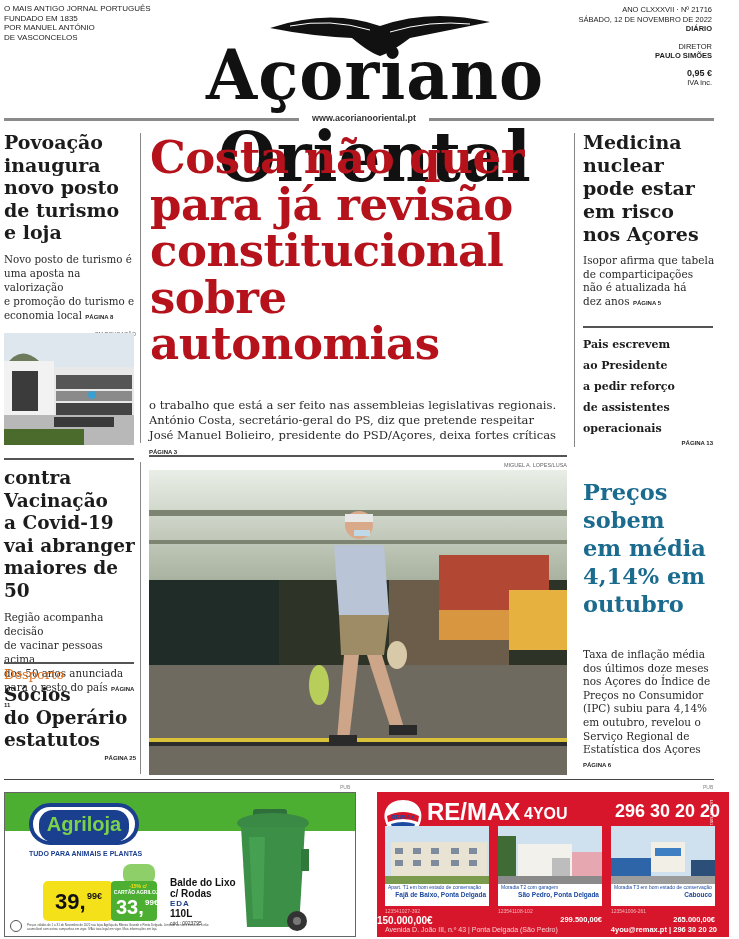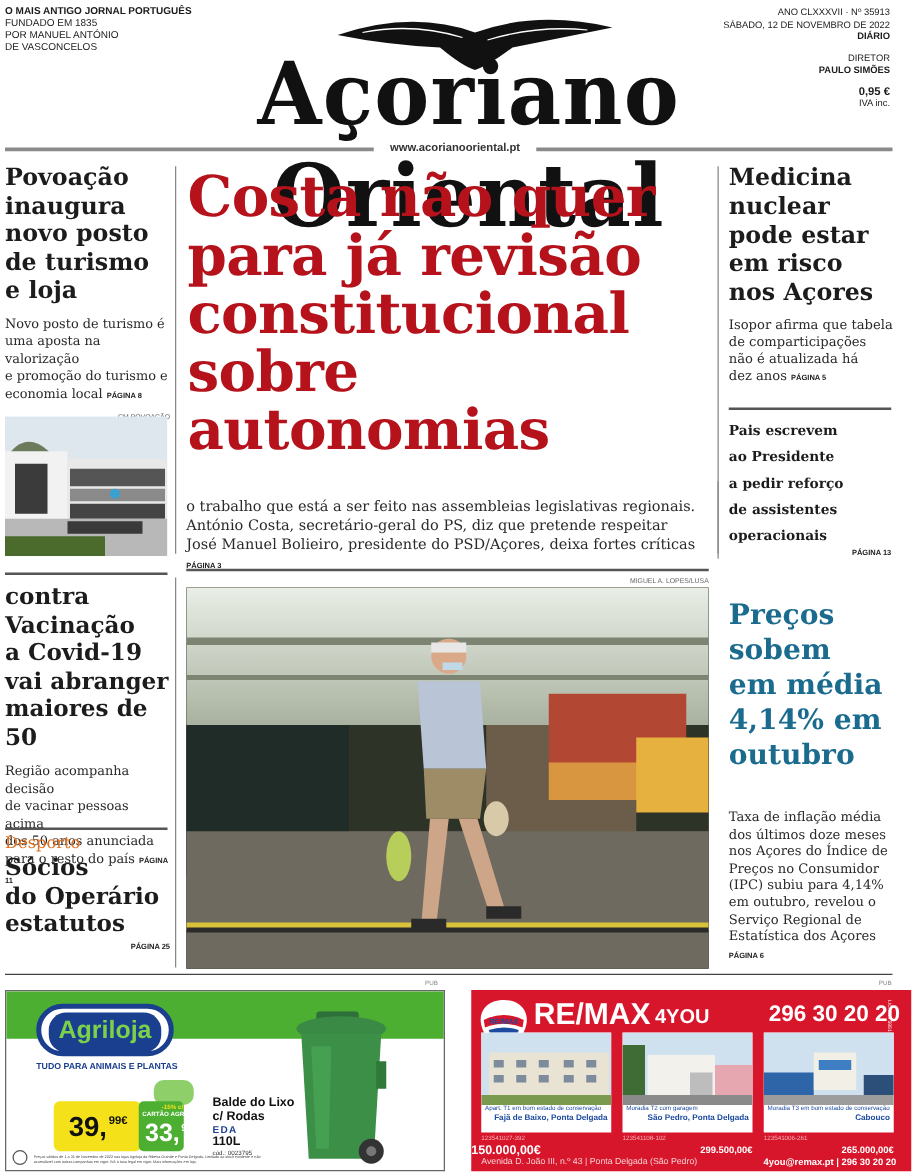--- a/index.html
+++ b/index.html
@@ -4,21 +4,21 @@
 <style>
   * { box-sizing: border-box; margin: 0; padding: 0; }
   html, body { width: 739px; height: 939px; background: #fff; overflow: hidden; }
   body { position: relative; font-family: "DejaVu Serif", serif; color: #1c1c1c; }
 
   .abs { position: absolute; }
   .sans { font-family: "Liberation Sans", sans-serif; }
 
   
   .mast-left { left: 4px; top: 4px; font-size: 8px; line-height: 9.5px; }
-  .mast-left .b { font-weight: bold; }
+  .mast-left .b { font-weight: normal; }
   .mast-right { right: 27px; top: 5px; font-size: 7.5px; line-height: 9.5px; text-align: right; }
   .mast-right .b { font-weight: bold; }
   .logo { left: 70px; top: 18px; width: 610px; height: 95px; }
   .logo-text { position:absolute; left:0; top:20px; width:610px; text-align:center; font-family:"DejaVu Serif", serif; font-weight:bold; font-size:66px; letter-spacing:1px; color:#111; transform: scaleY(1.05); }
   .eagle { position:absolute; left:200px; top:-10px; }
   .rule-url { left: 4px; top: 117px; width: 710px; height: 3px; }
   .rule-url .line { position:absolute; top:1px; height:3px; background:#8a8a8a; }
   .url { position:absolute; left:300px; top:-4px; width:120px; text-align:center; font-size:9px; font-weight:bold; color:#333; }
 
   .vline { position:absolute; width:1px; background:#888; }
@@ -54,21 +54,21 @@
 <div class="abs logo">
   <svg class="eagle" width="220" height="50" viewBox="0 0 220 50">
     <path d="M0 20 Q60 0 110 18 Q160 0 220 14 Q180 22 140 30 Q120 45 110 48 Q100 45 82 30 Q40 28 0 20 Z" fill="#111"></path>
     <path d="M20 18 Q60 10 100 22" stroke="#fff" stroke-width="1" fill="none"></path>
     <path d="M200 16 Q160 12 120 24" stroke="#fff" stroke-width="1" fill="none"></path>
   </svg>
   <div class="logo-text">Açoriano Oriental</div>
 </div>
 
 <div class="abs mast-right sans">
-  <div>ANO CLXXXVII · Nº 35913</div>
+  <div>ANO CLXXXVII · Nº 21716</div>
   <div>SÁBADO, 12 DE NOVEMBRO DE 2022</div>
   <div class="b">DIÁRIO</div>
   <div style="height:8px"></div>
   <div>DIRETOR</div>
   <div class="b">PAULO SIMÕES</div>
   <div style="height:8px"></div>
   <div class="b" style="font-size:9px">0,95 €</div>
   <div>IVA inc.</div>
 </div>
 
@@ -254,21 +254,21 @@
     <div class="sans" style="position:absolute;left:6px;top:3px;width:90px;height:32px;border-radius:14px;background:#1b3f8f;color:#7bd14a;font-weight:bold;font-size:20px;text-align:center;line-height:28px">Agriloja</div>
   </div>
   <div class="sans" style="position:absolute;left:24px;top:57px;font-size:7px;font-weight:bold;color:#1b3f8f">TUDO PARA ANIMAIS E PLANTAS</div>
 
   <div style="position:absolute;left:118px;top:71px;width:32px;height:20px;background:#8fcf6a;border-radius:8px"></div>
 
   <div style="position:absolute;left:38px;top:88px;width:70px;height:40px;background:#f5e11a;border-radius:5px">
     <span class="sans" style="position:absolute;left:12px;top:8px;font-size:22px;font-weight:bold;color:#111">39,</span>
     <span class="sans" style="position:absolute;left:44px;top:10px;font-size:9px;font-weight:bold;color:#111">99€</span>
   </div>
-  <div style="position:absolute;left:106px;top:88px;width:36px;height:40px;background:#4caf32;border-radius:4px">
+  <div style="position:absolute;left:106px;top:88px;width:46px;height:40px;background:#4caf32;border-radius:4px">
     <div class="sans" style="position:absolute;left:0;top:2px;width:54px;text-align:center;font-size:5px;font-weight:bold;color:#f5e11a">-15% c/</div>
     <div class="sans" style="position:absolute;left:0;top:8px;width:54px;text-align:center;font-size:5px;font-weight:bold;color:#fff">CARTÃO AGRILOJA</div>
     <span class="sans" style="position:absolute;left:5px;top:15px;font-size:20px;font-weight:bold;color:#fff">33,</span>
     <span class="sans" style="position:absolute;left:34px;top:17px;font-size:8px;font-weight:bold;color:#fff">99€</span>
   </div>
 
   <div class="sans" style="position:absolute;left:165px;top:84px;font-size:10px;font-weight:bold;line-height:11px;color:#111">
     <div>Balde do Lixo</div>
     <div>c/ Rodas</div>
   </div>

